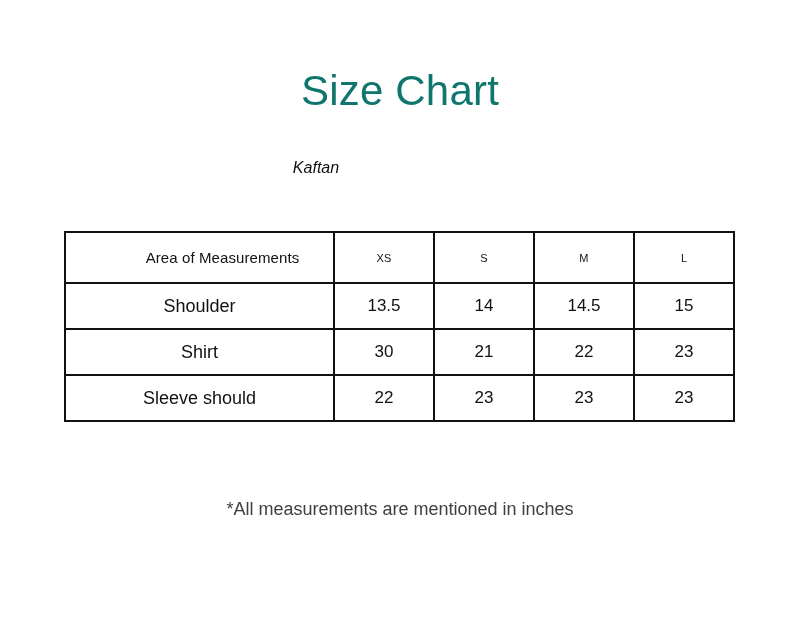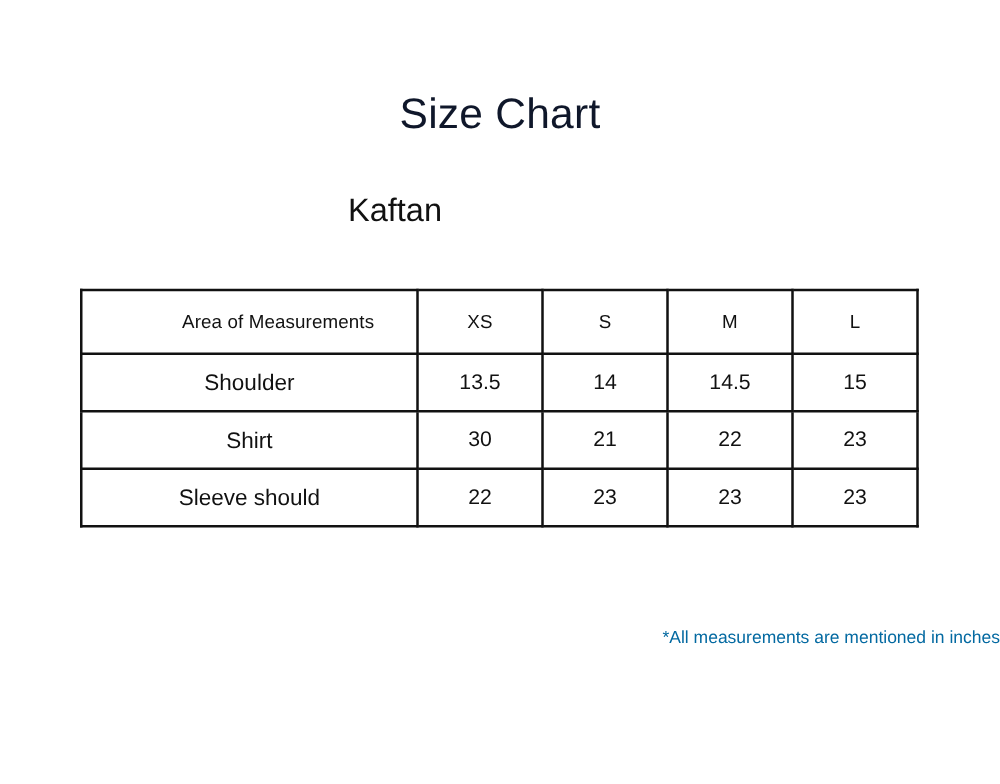--- a/index.html
+++ b/index.html
@@ -23,37 +23,38 @@
     background: #ffffff;
     box-sizing: border-box;
   }
 
   .chart-title {
     position: absolute;
     left: 0;
     top: 70px;
     width: 800px;
     text-align: center;
-    font-size: 34px;
+    font-size: 42px;
     font-weight: 400;
     letter-spacing: 0.2px;
-    color: #0f172a;
+    color: #0f766e;
     line-height: 42px;
   }
 
   .chart-subtitle {
     position: absolute;
     left: 0;
     top: 152px;
     width: 632px;
     text-align: center;
-    font-size: 26px;
+    font-size: 16px;
     font-weight: 400;
     color: #111111;
     line-height: 32px;
+    font-style: italic;
   }
 
   .size-table-wrap {
     position: absolute;
     left: 64px;
     top: 231px;
     width: 671px;
   }
 
   table.size-table {
@@ -71,21 +72,21 @@
     font-weight: 400;
     color: #111111;
     padding: 0;
   }
 
   table.size-table col.col-label { width: 269px; }
   table.size-table col.col-size  { width: 100px; }
 
   .hdr-row th {
     height: 49px;
-    font-size: 15px;
+    font-size: 11px;
     letter-spacing: 0.1px;
   }
 
   .hdr-row th.hdr-label {
     font-size: 15px;
     padding-left: 46px;
   }
 
   .data-row td {
     height: 44px;
@@ -103,25 +104,24 @@
 
   .notes {
     position: absolute;
     left: 0;
     top: 494px;
     width: 800px;
     text-align: center;
   }
 
   .note-line {
-    font-size: 14px;
+    font-size: 18px;
     line-height: 31px;
-    color: #0369a1;
+    color: #404040;
     white-space: nowrap;
-    text-align: right;
   }
 </style>
 </head>
 <body>
 
 <div class="page">
 
   <div class="chart-title">Size Chart</div>
 
   <div class="chart-subtitle">Kaftan</div>

